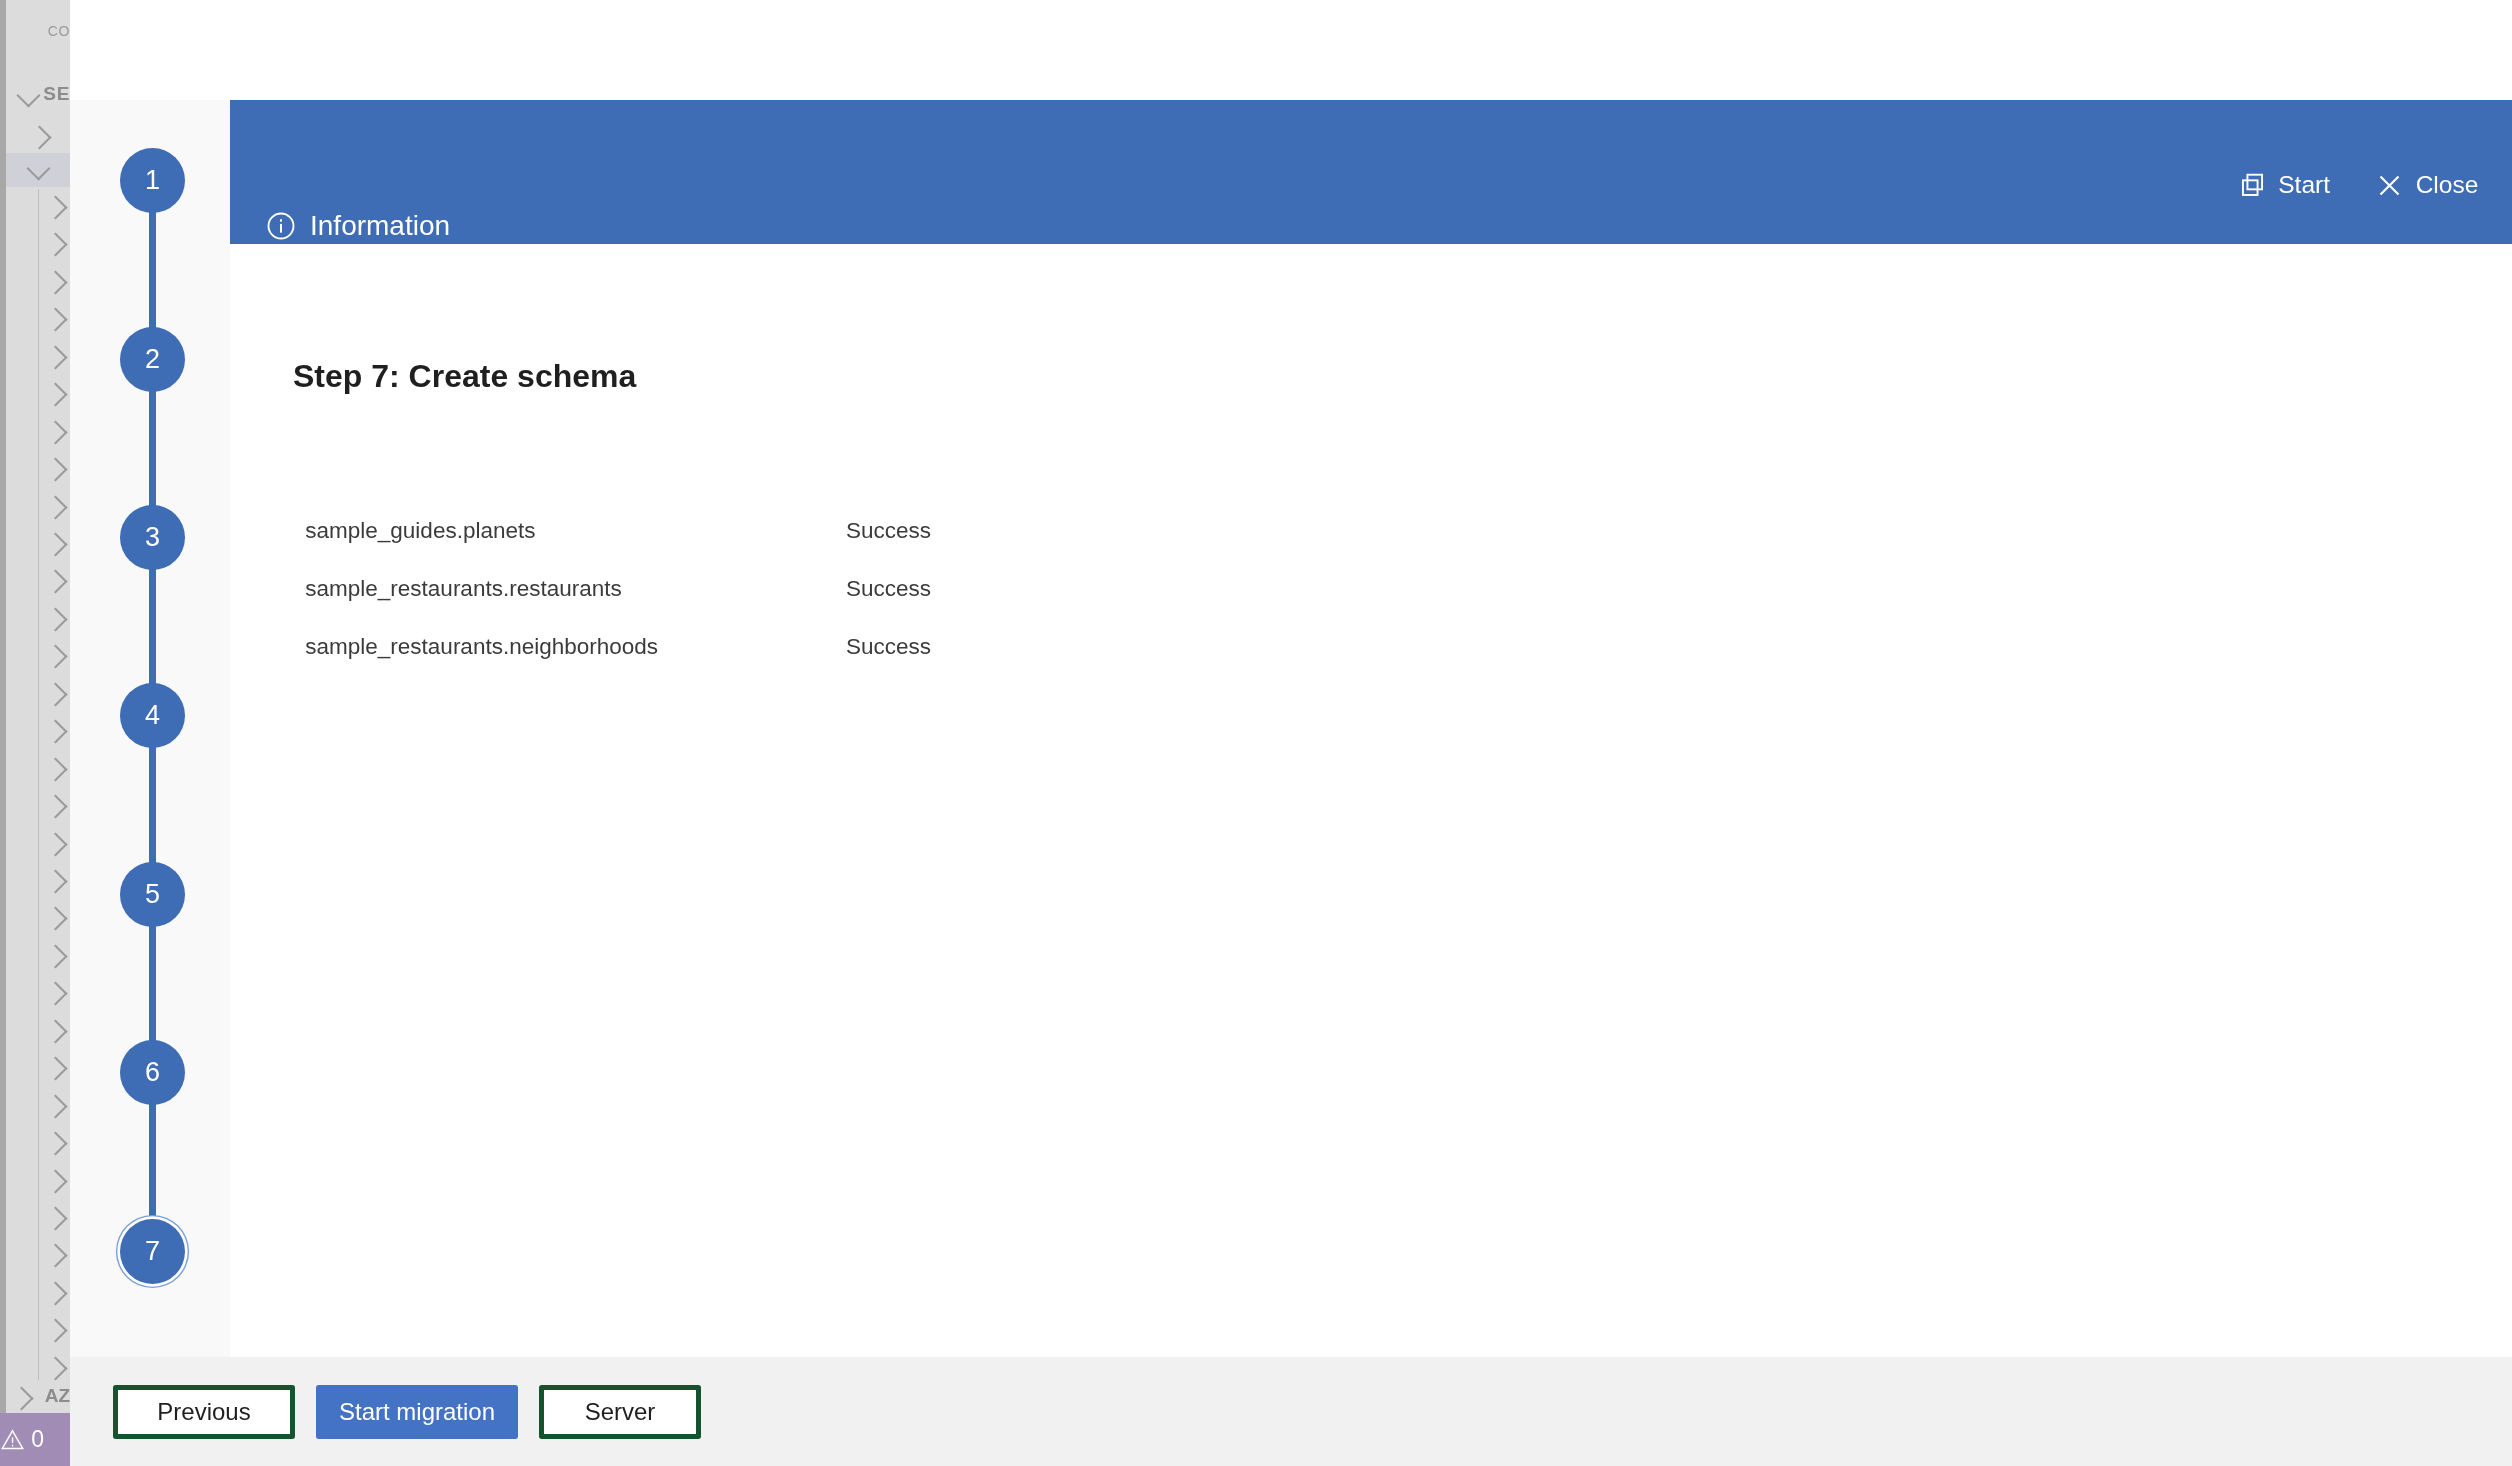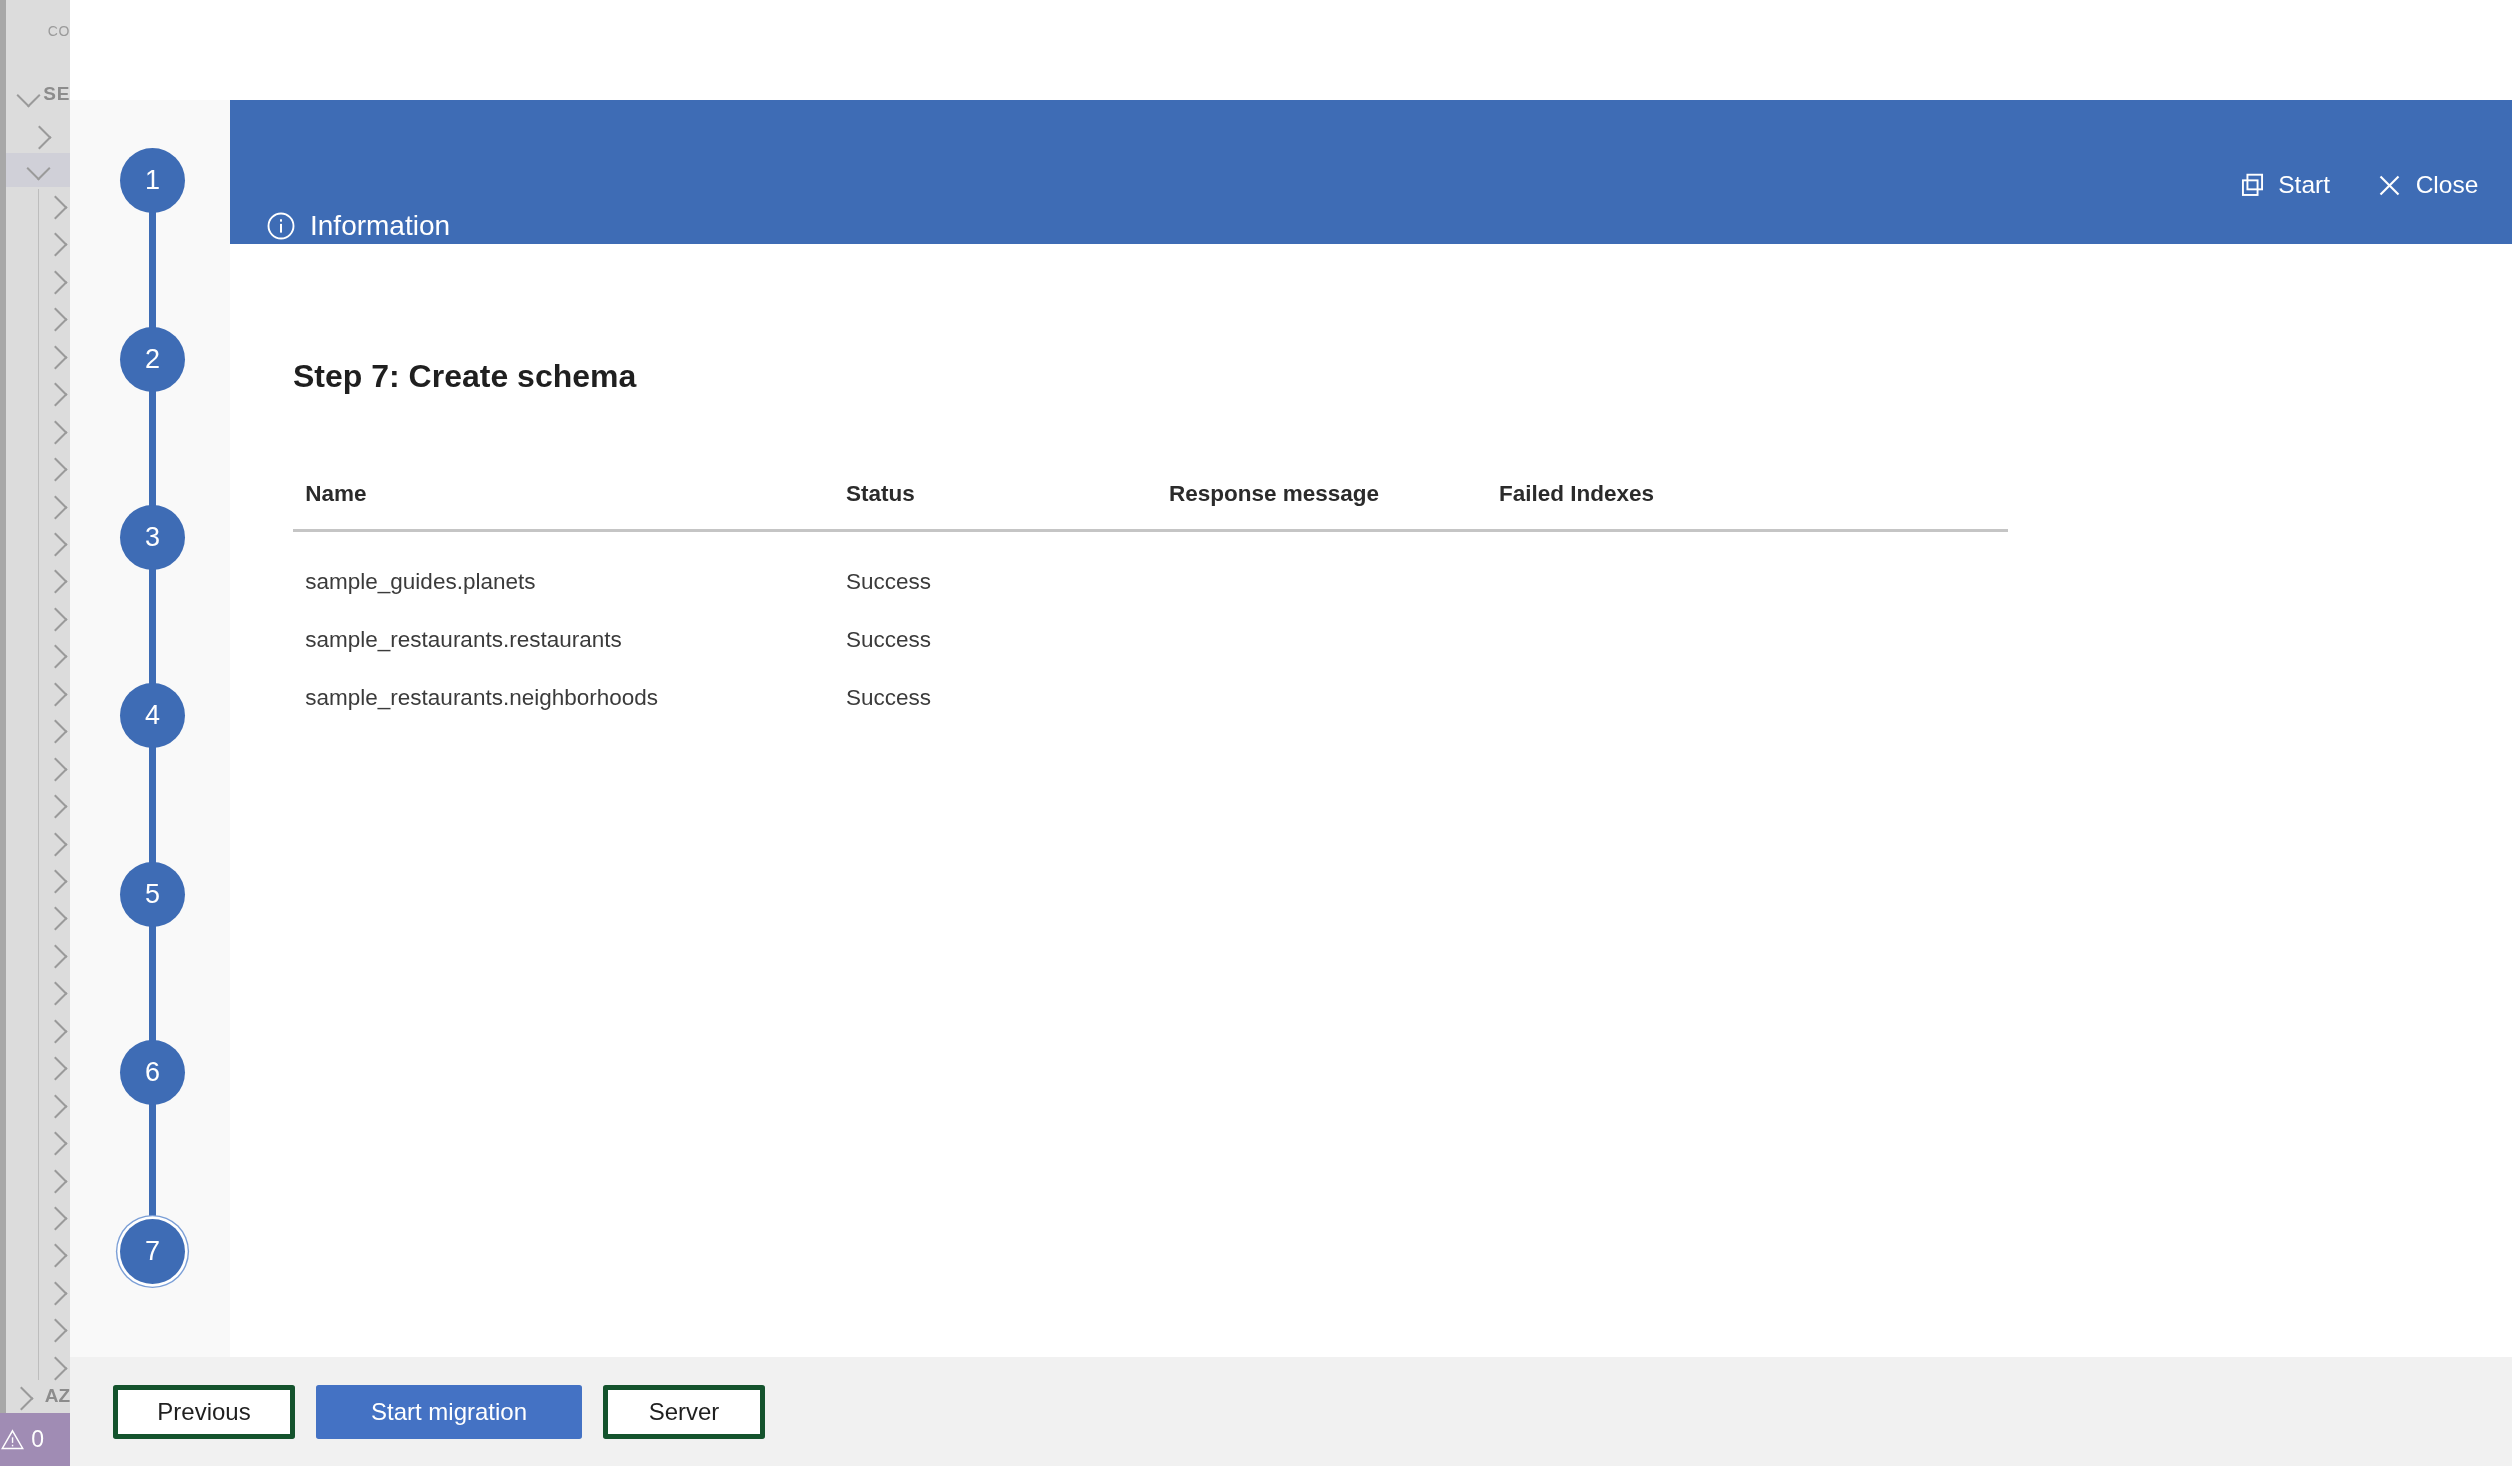--- a/index.html
+++ b/index.html
@@ -307,21 +307,21 @@
     color: #1f1f1f;
   }
   .btn-primary {
     background: #4472c4;
     border: 2px solid #4472c4;
     color: #ffffff;
   }
   .footer-gap-1 { width: 43px; }
   .footer-spacer { width: 21px; }
   .btn-previous { width: 182px; }
-  .btn-start    { width: 266px; }
+  .btn-start    { width: 202px; }
   .btn-cancel   { width: 162px; }
 </style>
 </head>
 <body>
 
 <div id="app-backdrop">
 
   <div class="activity-strip"></div>
 
   <div class="explorer">
@@ -505,26 +505,20 @@
               </svg>
             </span>
             <span>Close</span>
           </button>
         </div>
       </div>
 
       <div class="section-title">Step 7: Create schema</div>
 
       <div class="tbl">
-        <div class="tbl-head">
-          <div class="th col-0">Name</div>
-          <div class="th col-1">Status</div>
-          <div class="th col-2">Response message</div>
-          <div class="th col-3">Failed Indexes</div>
-        </div>
 
         <div class="tbl-row" style="margin-top:16.3px;">
           <div class="td col-0">sample_guides.planets</div>
           <div class="td col-1">Success</div>
           <div class="td col-2"></div>
           <div class="td col-3"></div>
         </div>
 
         <div class="tbl-row">
           <div class="td col-0">sample_restaurants.restaurants</div>

